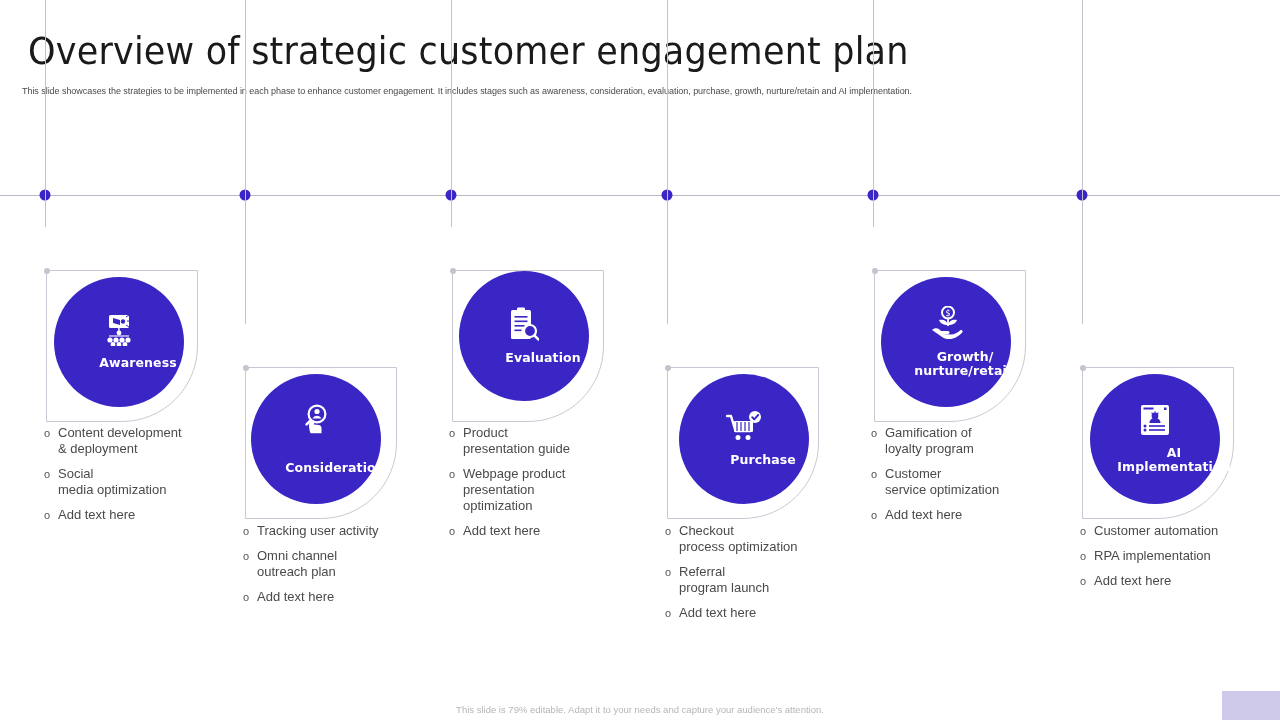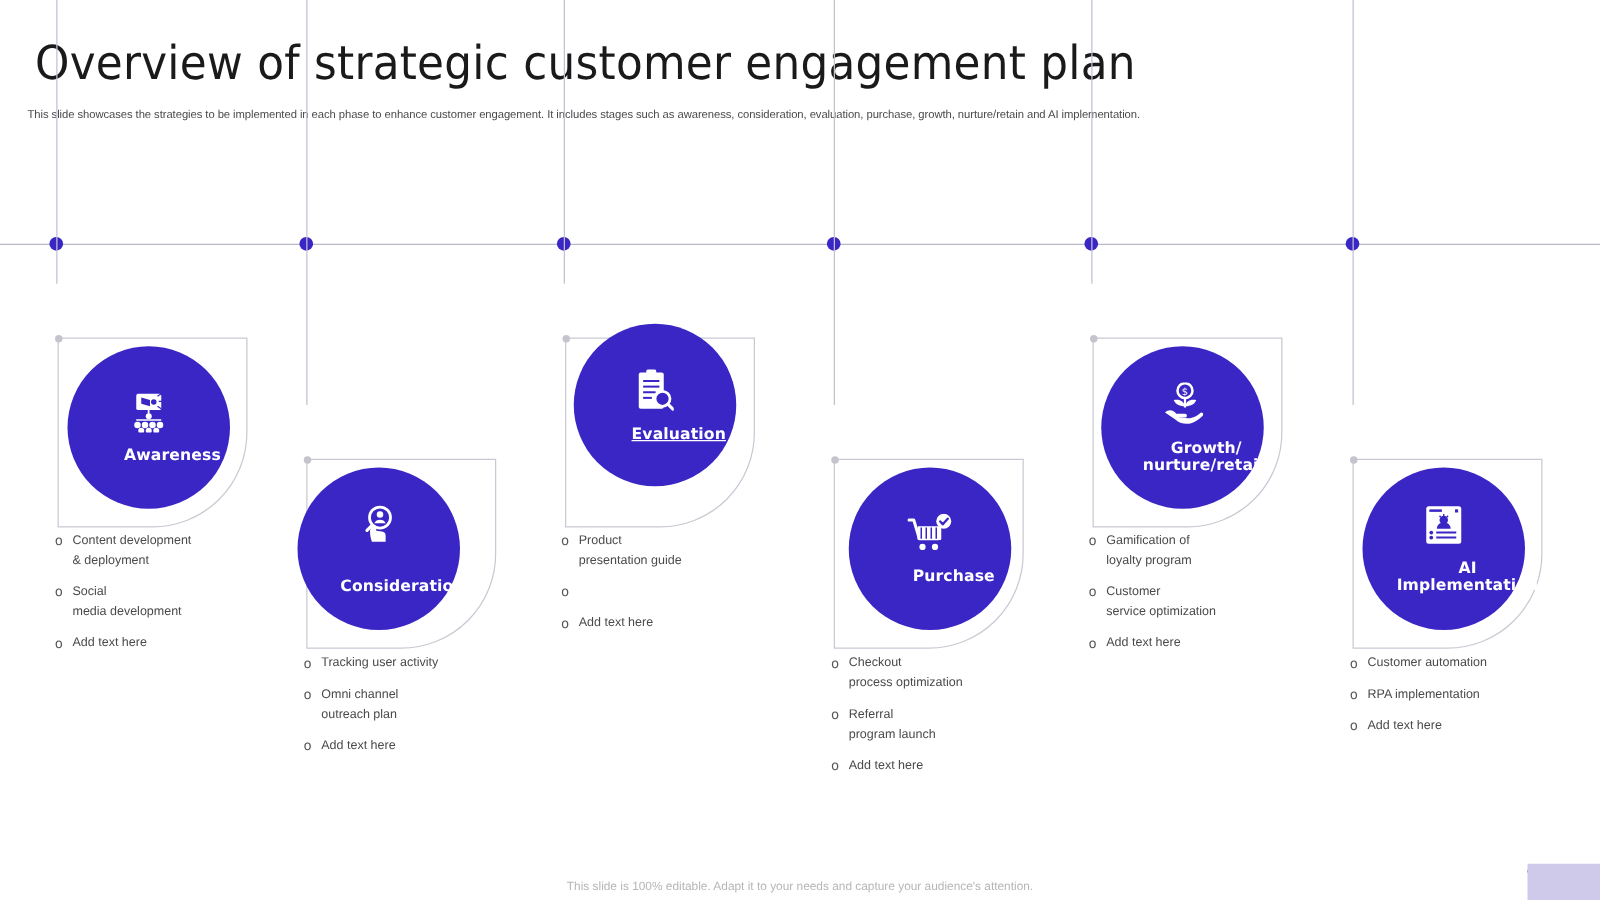--- a/index.html
+++ b/index.html
@@ -104,21 +104,21 @@
     margin-bottom:9px;
   }
   .bullet-marker {
     width:14px;
     flex:0 0 14px;
     font-size:11px;
     line-height:16px;
     color:#555;
   }
   .bullet-text {
-    font-size:10px;
+    font-size:13px;
     line-height:16px;
     color:#4a4a4a;
     white-space:pre-line;
   }
 
   
   #footer-note {
     position:absolute;
     left:0; top:704px;
     width:1280px;
@@ -181,32 +181,32 @@
     </div>
     <div class="bullets" style="left: 44px; top: 425px;">
       <div class="bullet">
         <span class="bullet-marker">o</span>
         <span class="bullet-text">Content development
 &amp; deployment</span>
       </div>
       <div class="bullet">
         <span class="bullet-marker">o</span>
         <span class="bullet-text">Social
-media development</span>
+media optimization</span>
       </div>
       <div class="bullet">
         <span class="bullet-marker">o</span>
         <span class="bullet-text">Add text here</span>
       </div>
     </div>
     <div class="stage-stem" style="left: 245px; top: 0px; height: 324px;"></div>
     <div class="card-box" style="left: 245px; top: 367px;">
       <div class="card-dot"></div>
     </div>
-    <div class="circle" style="left: 238px; top: 374px; gap: 16px;">
+    <div class="circle" style="left: 251px; top: 374px; gap: 16px;">
       <span class="icon"><svg width="32" height="32" viewBox="0 0 32 32">
         <circle cx="17" cy="11" r="8.4" fill="none" stroke="#ffffff" stroke-width="2.2"></circle>
         <circle cx="17" cy="8.5" r="2.6" fill="#ffffff"></circle>
         <path d="M12.4 15.5 a5.2 5.2 0 0 1 9.2 0 z" fill="#ffffff"></path>
         <path d="M10.6 17.3 l-4 4" stroke="#ffffff" stroke-width="2.6" stroke-linecap="round"></path>
         <path d="M9 22 c0-3 3-4.5 5-4.5 l0 4 4.5 .6 c2 .3 3 1.4 3 3.2 l0 5 -11 0 c-1 -3 -1.5 -5 -1.5 -8.3 z" fill="#ffffff"></path>
       </svg></span>
       <div class="circle-label" style="white-space: pre-line;">Consideration</div>
     </div>
     <div class="bullets" style="left: 243px; top: 523px;">
@@ -221,41 +221,44 @@
       </div>
       <div class="bullet">
         <span class="bullet-marker">o</span>
         <span class="bullet-text">Add text here</span>
       </div>
     </div>
     <div class="stage-stem" style="left: 451px; top: 0px; height: 227px;"></div>
     <div class="card-box" style="left: 452px; top: 270px;">
       <div class="card-dot"></div>
     </div>
-    <div class="circle" style="left: 459px; top: 259px; text-decoration: underline;">
+    <div class="circle" style="left: 459px; top: 271px;">
       <span class="icon"><svg width="30" height="34" viewBox="0 0 30 34">
         <rect x="2" y="3" width="20" height="29" rx="1.6" fill="#ffffff"></rect>
         <rect x="8" y="0.5" width="8" height="4.5" rx="1.2" fill="#ffffff"></rect>
         <rect x="5.5" y="9" width="13" height="1.6" fill="#3a26c4"></rect>
         <rect x="5.5" y="13.5" width="13" height="1.6" fill="#3a26c4"></rect>
         <rect x="5.5" y="18" width="10" height="1.6" fill="#3a26c4"></rect>
         <rect x="5.5" y="22.5" width="7" height="1.6" fill="#3a26c4"></rect>
         <circle cx="21" cy="24" r="6" fill="#3a26c4" stroke="#ffffff" stroke-width="2.2"></circle>
         <path d="M25.3 28.3 l4 4" stroke="#ffffff" stroke-width="2.6" stroke-linecap="round"></path>
       </svg></span>
       <div class="circle-label" style="white-space: pre-line;">Evaluation</div>
     </div>
     <div class="bullets" style="left: 449px; top: 425px;">
       <div class="bullet">
         <span class="bullet-marker">o</span>
         <span class="bullet-text">Product
 presentation guide</span>
       </div>
       <div class="bullet">
         <span class="bullet-marker">o</span>
+        <span class="bullet-text">Webpage product
+presentation
+optimization</span>
       </div>
       <div class="bullet">
         <span class="bullet-marker">o</span>
         <span class="bullet-text">Add text here</span>
       </div>
     </div>
     <div class="stage-stem" style="left: 667px; top: 0px; height: 324px;"></div>
     <div class="card-box" style="left: 667px; top: 367px;">
       <div class="card-dot"></div>
     </div>
@@ -348,15 +351,15 @@
         <span class="bullet-marker">o</span>
         <span class="bullet-text">RPA implementation</span>
       </div>
       <div class="bullet">
         <span class="bullet-marker">o</span>
         <span class="bullet-text">Add text here</span>
       </div>
     </div>
   </div>
 
-<div id="footer-note">This slide is 100% editable.  Adapt it to your needs and capture your audience's attention.</div>
+<div id="footer-note">This slide is 79% editable.  Adapt it to your needs and capture your audience's attention.</div>
 <div id="corner-strip"></div>
 <div id="corner-block"></div>
 
 </body></html>

